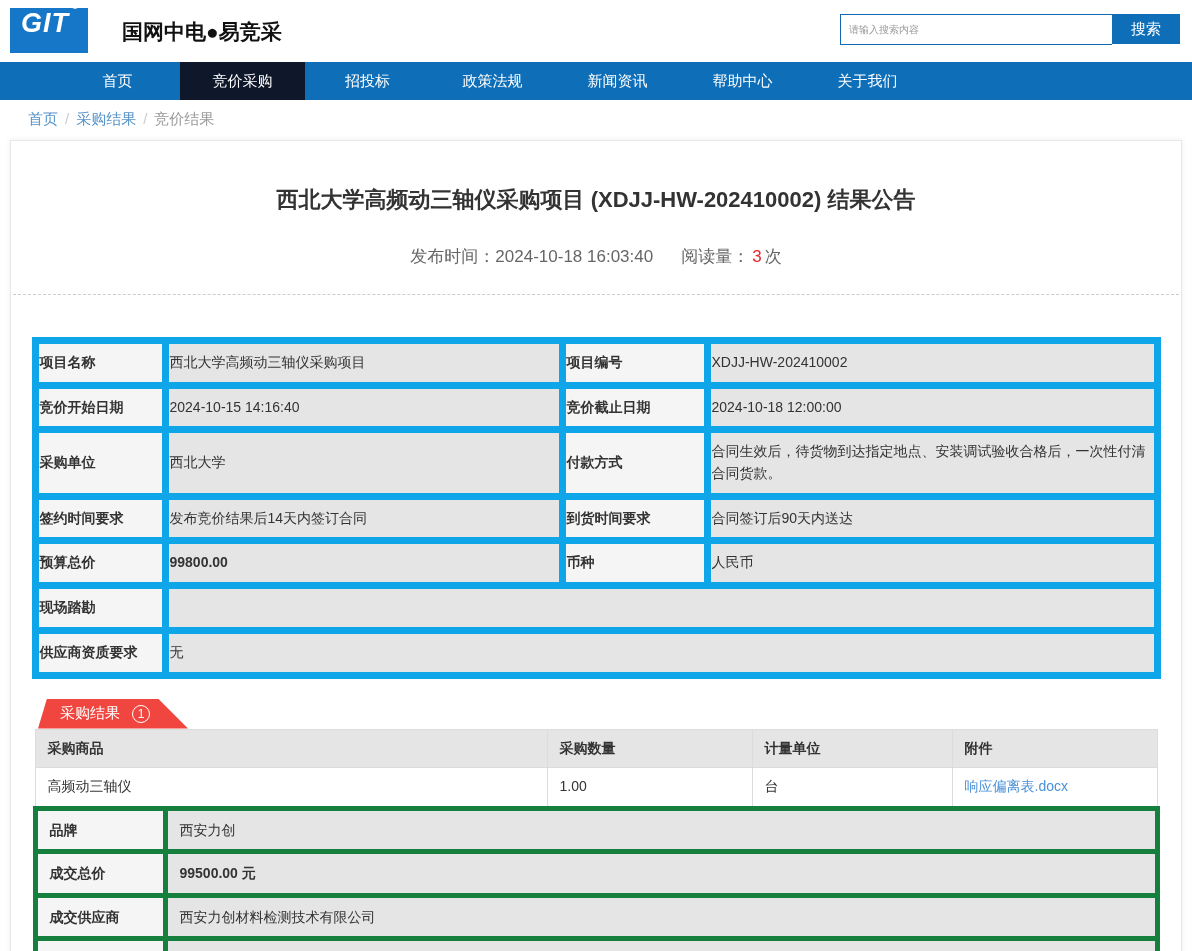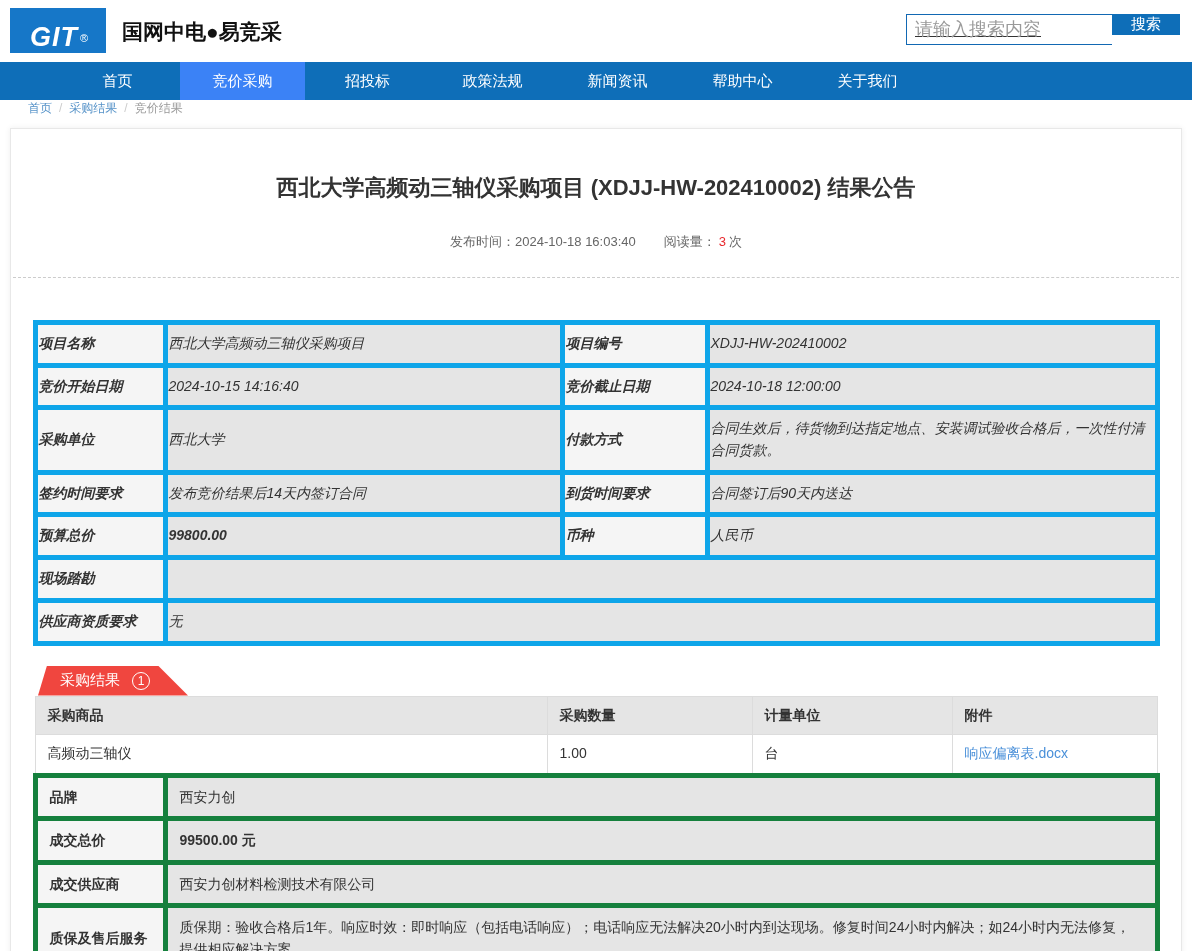--- a/index.html
+++ b/index.html
@@ -1,60 +1,60 @@
 <!DOCTYPE html>
 <html><head>
 <meta charset="utf-8">
 <style>
   * { margin: 0; padding: 0; box-sizing: border-box; }
   html, body { width: 1192px; height: 951px; overflow: hidden; background: #fff;
     font-family: "Liberation Sans", "DejaVu Sans", sans-serif; color: #333; }
 
   
   .topbar { position: relative; height: 62px; background: #fff; }
-  .logo-box { position: absolute; left: 10px; top: 8px; width: 96px; height: 45px;
-    background: #1677c8; color: #fff; display: flex; align-items: flex-end; justify-content: center;
+  .logo-box { position: absolute; left: 10px; top: 8px; width: 78px; height: 45px;
+    background: #1677c8; color: #fff; display: flex; align-items: flex-start; justify-content: center;
     cursor: pointer; }
   .logo-text { font-size: 27px; font-weight: bold; font-style: italic; letter-spacing: 1px; }
   .logo-reg { font-size: 11px; vertical-align: super; position: relative; top: -9px; left: 2px; font-style: normal; }
   .brand { position: absolute; left: 122px; top: 18px; font-size: 21px; font-weight: bold; color: #111; }
   .search-wrap { position: absolute; right: 12px; top: 14px; display: flex; }
-  .search-input { width: 206px; height: 31px; border: 1px solid #1268b3; border-right: none;
-    padding: 0 8px; font-size: 18px; color: #333; outline: none; text-decoration: underline; }
+  .search-input { width: 272px; height: 31px; border: 1px solid #1268b3; border-right: none;
+    padding: 0 8px; font-size: 10px; color: #333; outline: none; }
   .search-input::placeholder { color: #999; }
-  .search-btn { width: 68px; height: 21px; background: #0e6eb8; color: #fff; border: none;
+  .search-btn { width: 68px; height: 30px; background: #0e6eb8; color: #fff; border: none;
     font-size: 15px; cursor: pointer; }
 
   
   .nav { height: 38px; background: #0e6eb8; display: flex; padding-left: 55px; }
   .nav-item { width: 125px; height: 38px; line-height: 38px; text-align: center; color: #fff;
     font-size: 15px; cursor: pointer; }
-  .nav-item.active { background: #3b82f6; }
-
-  
-  .breadcrumb { padding: 0 0 9px 28px; font-size: 12px; color: #999; }
+  .nav-item.active { background: #0f172a; }
+
+  
+  .breadcrumb { padding: 10px 0 9px 28px; font-size: 15px; color: #999; }
   .crumb-link { color: #5592c8; text-decoration: none; cursor: pointer; }
   .crumb-sep { margin: 0 7px; color: #ccc; }
   .crumb-current { color: #999; }
 
   
   .card { margin: 2px 10px 0; background: #fff; border: 1px solid #e8e8e8;
     box-shadow: 0 0 6px rgba(0,0,0,0.07); min-height: 940px; padding-bottom: 40px; }
   .article-title { text-align: center; margin-top: 44px; font-size: 22px; font-weight: bold; color: #333; }
-  .article-meta { text-align: center; margin-top: 30px; font-size: 13px; color: #666; }
+  .article-meta { text-align: center; margin-top: 30px; font-size: 17px; color: #666; }
   .meta-label { color: #666; }
   .meta-value { color: #666; margin-right: 28px; }
   .views-count { color: #e8282d; margin: 0 3px; }
   .dashed-sep { border: none; border-top: 1px dashed #ccc; margin: 26px 2px 0; }
 
   
   table { border-collapse: collapse; table-layout: fixed; }
   .info-table { width: 1122px; margin: 42px auto 0; font-size: 14px; }
-  .info-table td { border: 5px solid #0ea5e9; padding: 8px 1px; vertical-align: middle;
-    line-height: 1.55; word-break: break-all; font-style: italic; }
+  .info-table td { border: 7px solid #0ea5e9; padding: 8px 1px; vertical-align: middle;
+    line-height: 1.55; word-break: break-all; }
   td.lbl { background: #f5f5f5; font-weight: bold; color: #333; }
   td.val { background: #e5e5e5; color: #333; }
   .price-red { color: #e8282d; font-weight: bold; }
 
   
   .ribbon { margin: 20px 0 0 27px; width: 150px; height: 30px; background: #f0463f; color: #fff;
     display: flex; align-items: center; padding-left: 22px; font-size: 15px;
     clip-path: polygon(9px 0, 120px 0, 150px 100%, 0 100%); }
   .ribbon-count { display: inline-flex; align-items: center; justify-content: center;
     width: 18px; height: 18px; border: 1px solid #fff; border-radius: 50%;

